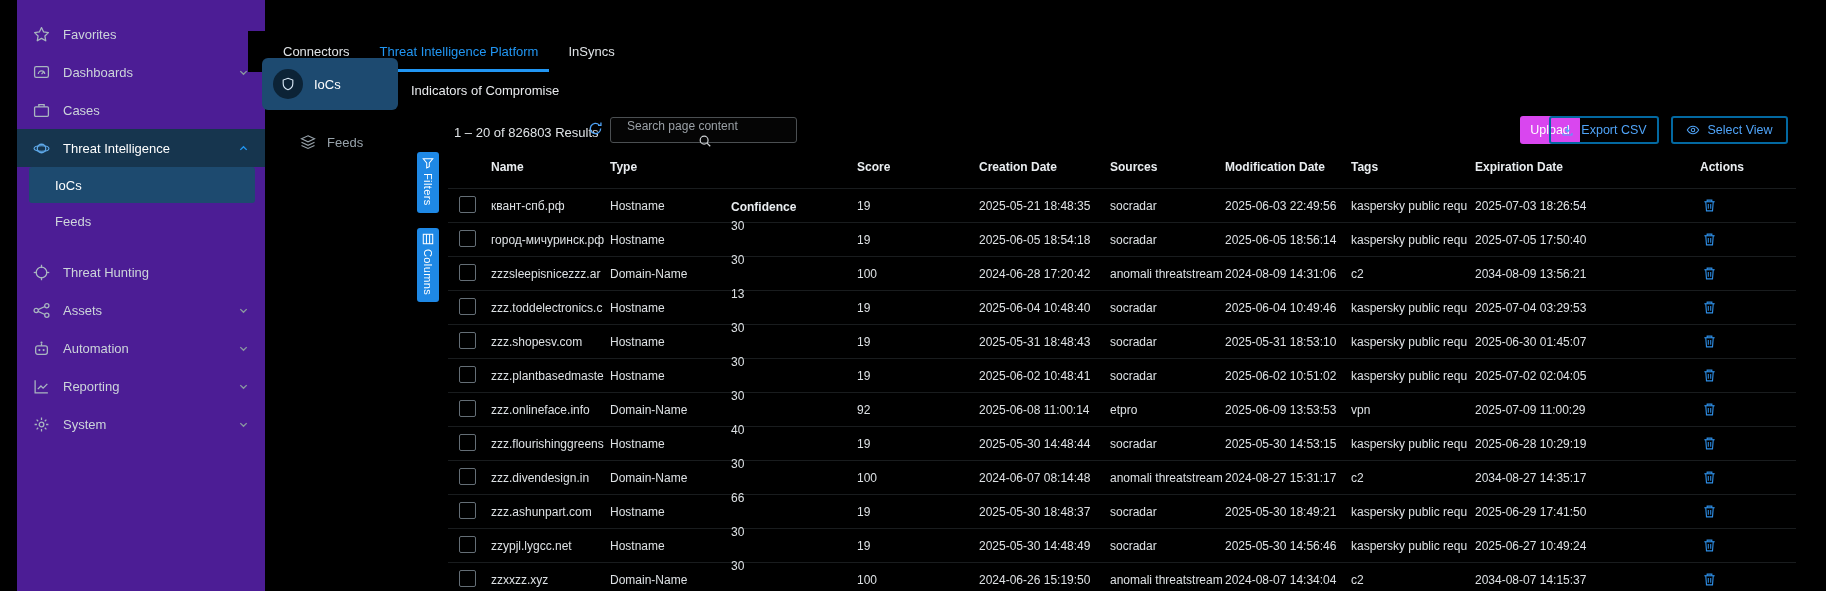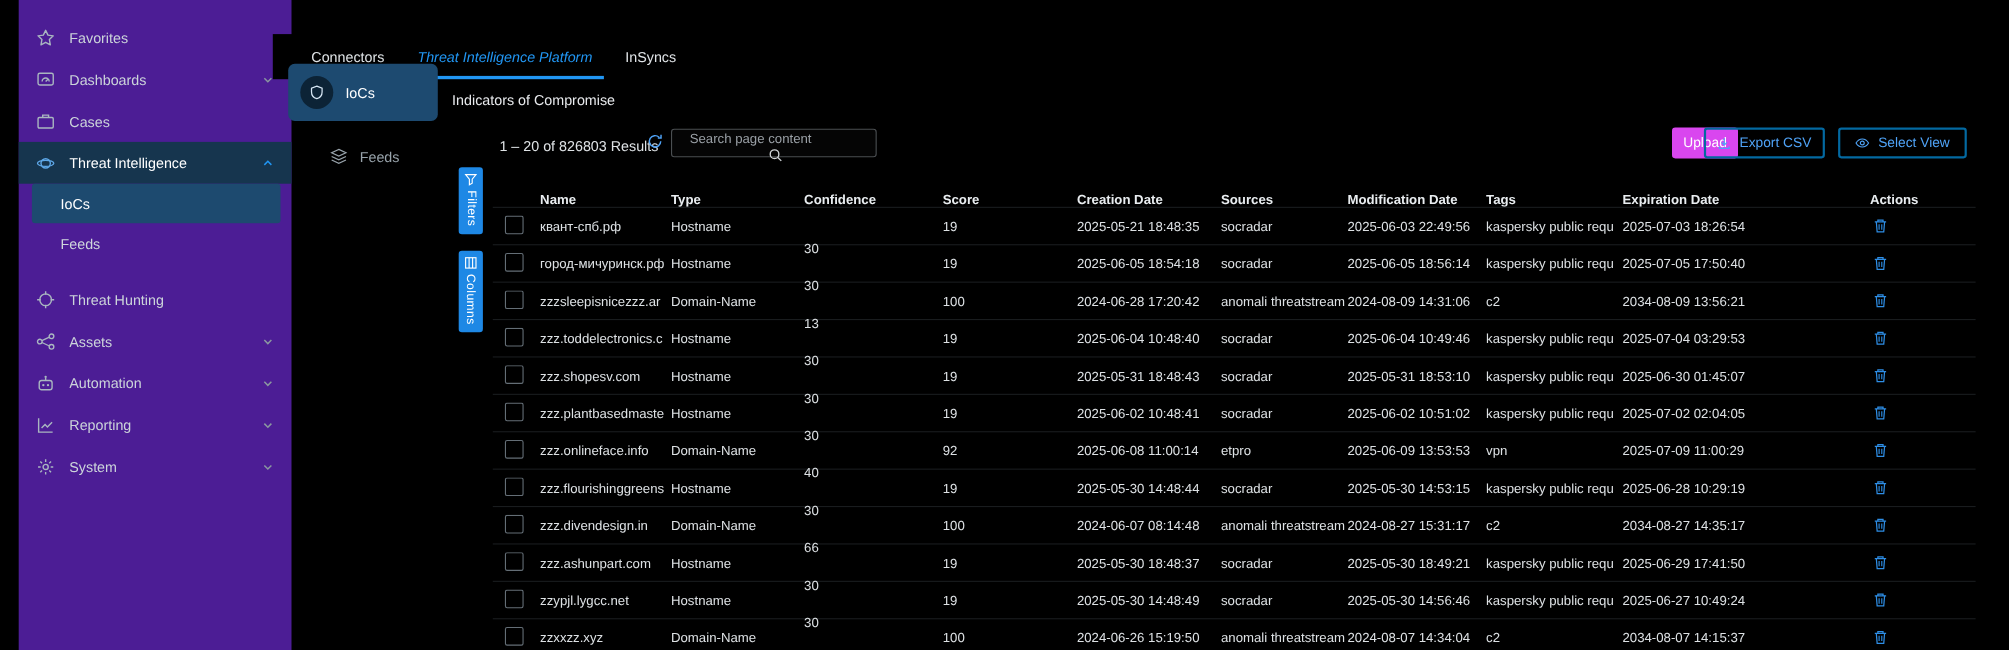--- a/index.html
+++ b/index.html
@@ -17,21 +17,21 @@
   .nav-item.active{background:#16354e;color:#fff;}
   .nav-item.active .icon{color:#5ea8e8;}
   .nav-item.active .chev{color:#2196f3;}
   .nav-sub{display:flex;align-items:center;height:36px;margin:0 10px 0 12px;padding-left:26px;color:#cfd6dc;font-size:13px;border-radius:3px;cursor:pointer;}
   .nav-sub.active{background:#1d4a6f;color:#fff;}
   .nav-spacer{height:14px;}
 
   
   .tabbar{position:absolute;left:248px;top:0;right:0;height:41px;display:flex;padding-left:20px;background:#000;margin-top:31px;}
   .tab{display:flex;align-items:center;padding:0 15px;font-size:13px;color:#dfe3e6;cursor:pointer;position:relative;white-space:nowrap;}
-  .tab.active{color:#2196f3;font-style:italic;}
+  .tab.active{color:#2196f3;}
   .tab.active::after{content:"";position:absolute;left:4px;right:4px;bottom:0;height:3px;background:#2196f3;}
 
   
   .iocs-btn{position:absolute;left:262px;top:58px;width:136px;height:52px;background:#1d4a70;border:none;border-radius:6px;display:flex;align-items:center;gap:11px;padding:0 0 0 11px;cursor:pointer;}
   .iocs-circle{width:30px;height:30px;border-radius:50%;background:#0c2336;display:flex;align-items:center;justify-content:center;color:#d7e7f5;}
   .iocs-label{color:#fff;font-size:13px;}
   .feeds-item{position:absolute;left:294px;top:128px;height:28px;display:flex;align-items:center;gap:11px;color:#98a3ab;font-size:13px;background:none;border:none;cursor:pointer;}
 
   
   .page-title{position:absolute;left:411px;top:83px;font-size:13px;color:#e8eaed;}
@@ -48,21 +48,21 @@
   #select-view-btn{left:1671px;width:117px;}
 
   
   .vbtn{position:absolute;left:417px;width:22px;background:#1e88e5;border:none;border-radius:3px;color:#fff;display:flex;flex-direction:column;align-items:center;padding:5px 0 7px;gap:4px;cursor:pointer;}
   #filters-btn{top:152px;}
   #columns-btn{top:228px;}
   .vlabel{writing-mode:vertical-rl;font-size:11px;letter-spacing:.4px;}
 
   
   .table{position:absolute;left:448px;top:160px;right:30px;}
-  .thead{display:flex;align-items:flex-end;height:28px;}
+  .thead{display:flex;align-items:flex-start;height:28px;}
   .trow{display:flex;align-items:center;height:33px;border-top:1px solid #191c1e;cursor:pointer;}
   .cell{white-space:nowrap;overflow:hidden;padding-right:10px;box-sizing:border-box;font-size:12px;color:#dde1e4;}
   .th{font-weight:700;color:#e9edf0;font-size:12px;}
   .c-cb{width:43px;padding-left:11px;}
   .c-name{width:119px;}
   .c-type{width:121px;}
   .c-conf{width:126px;margin-top:40px;}
   .c-score{width:122px;}
   .c-created{width:131px;}
   .c-sources{width:115px;}

